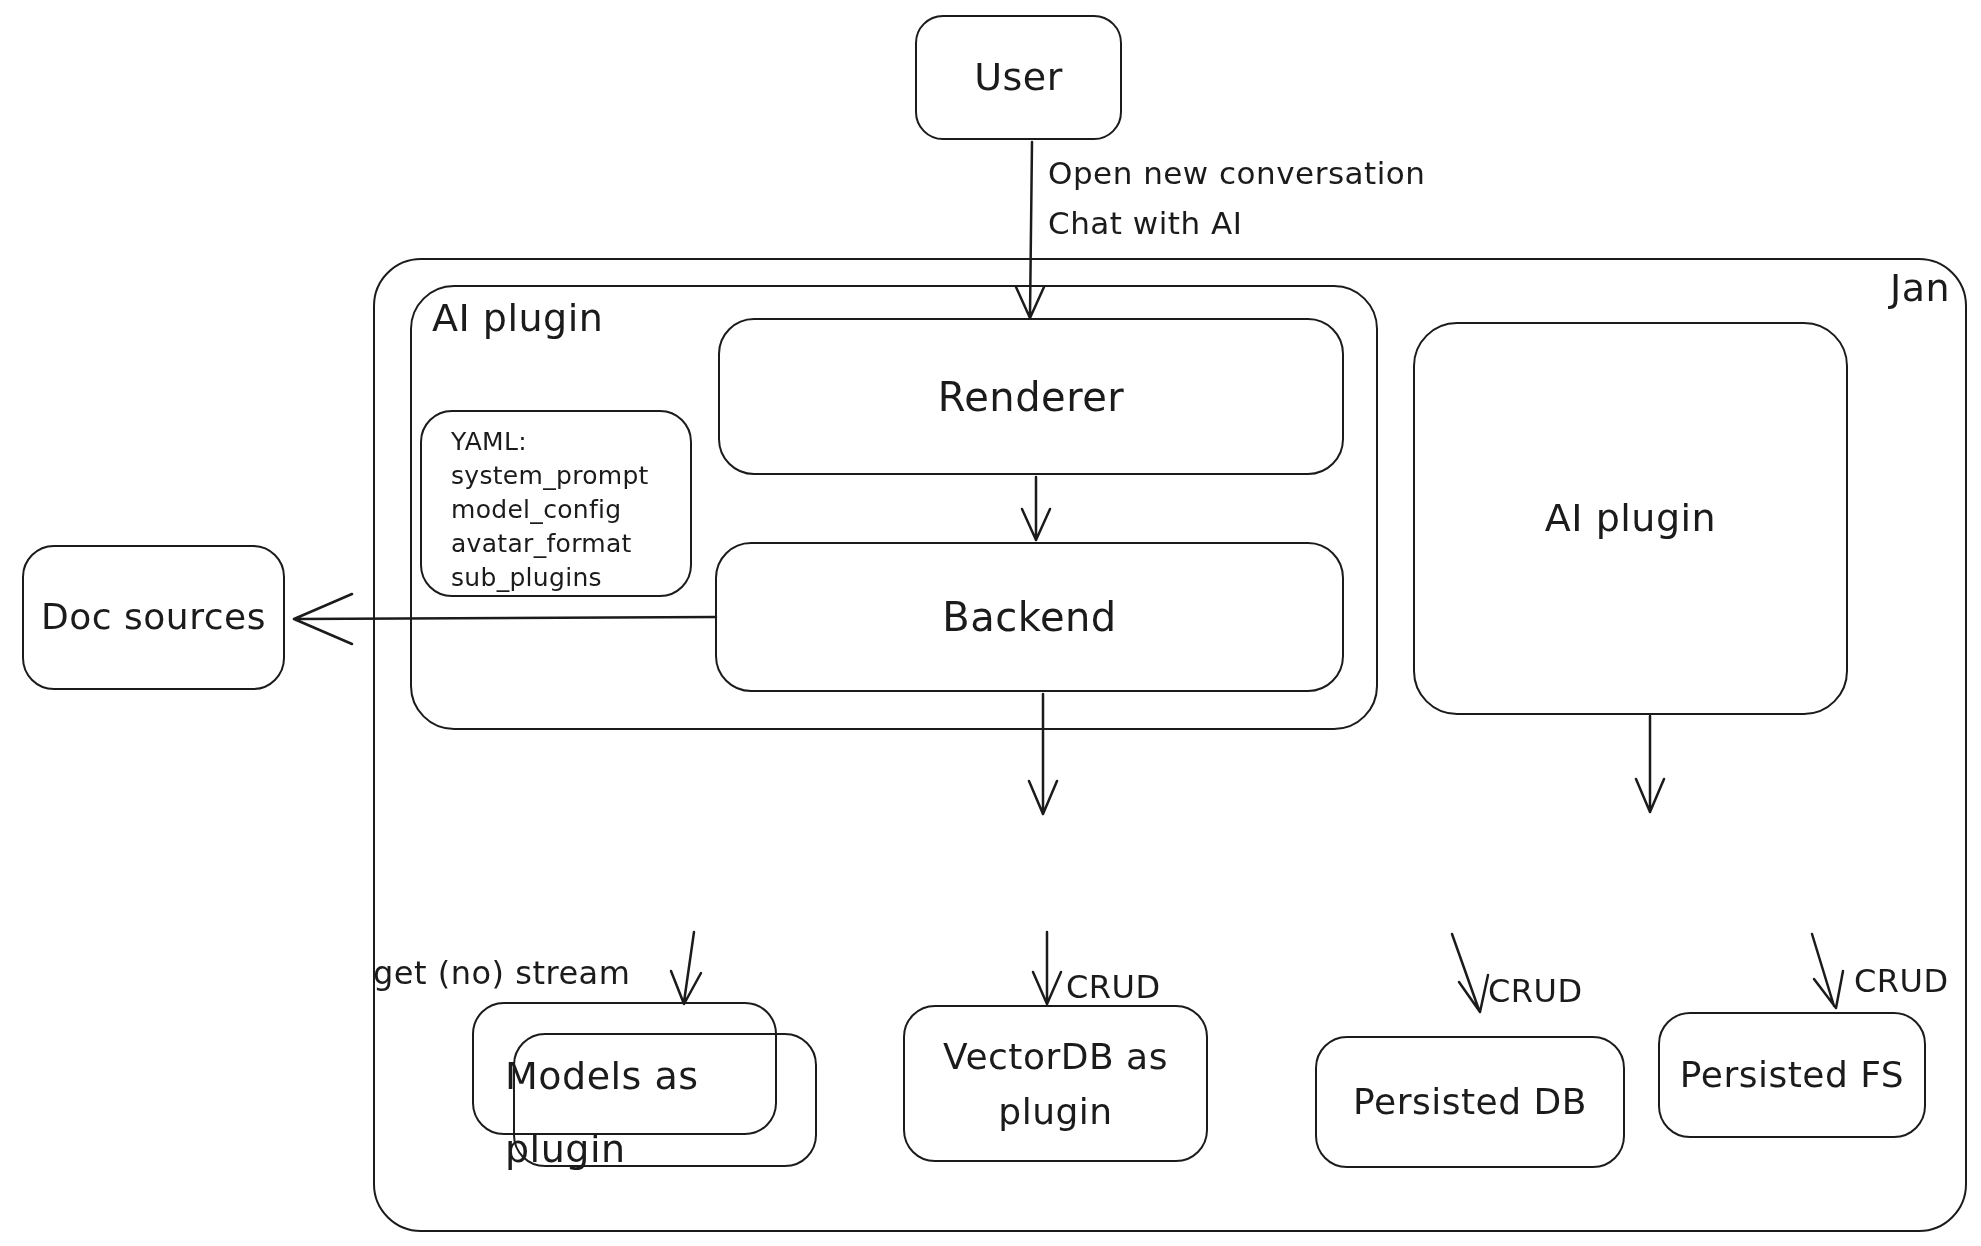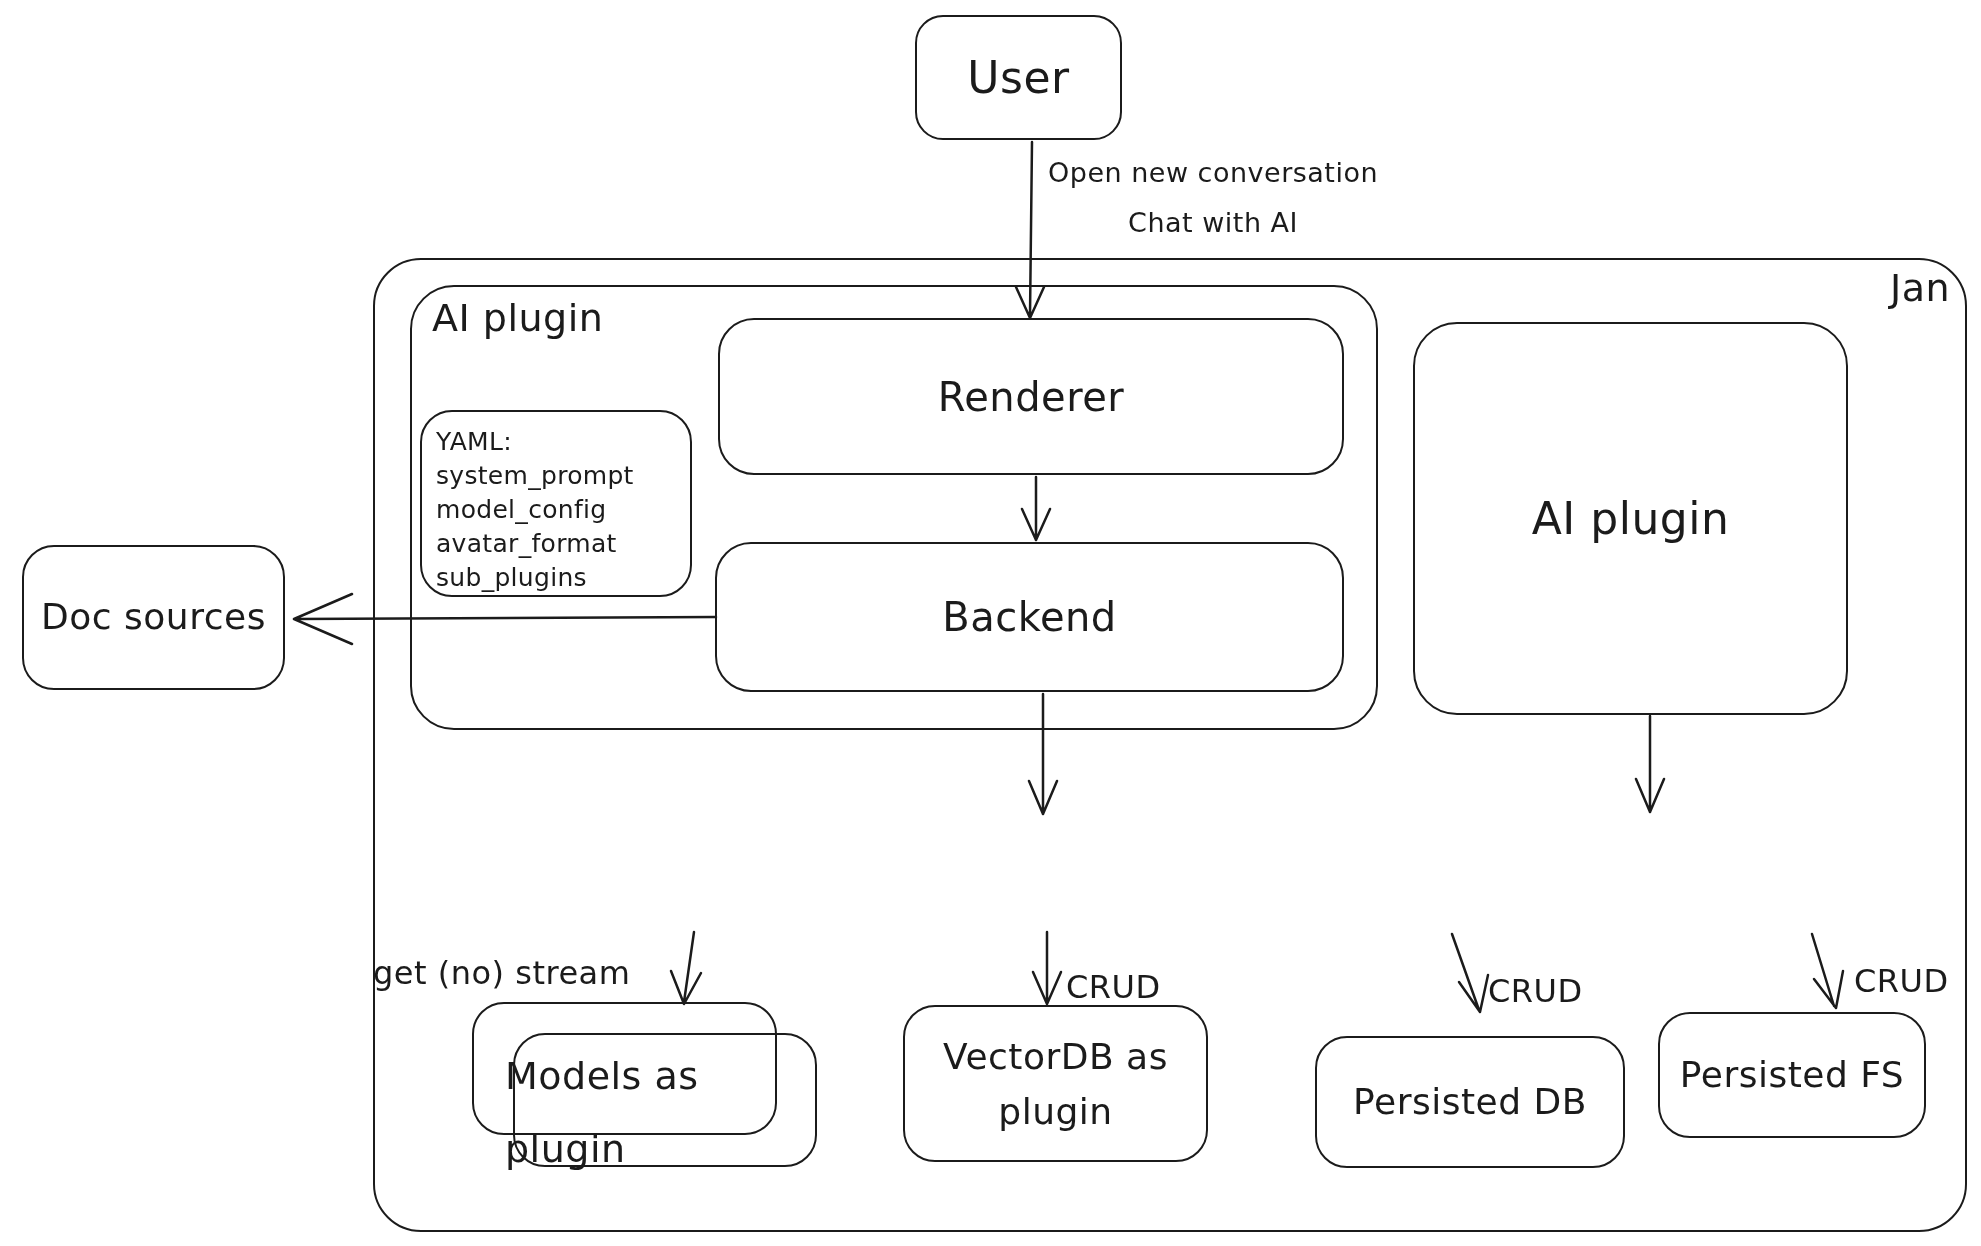--- a/index.html
+++ b/index.html
@@ -9,21 +9,21 @@
     position:relative; width:1981px; height:1246px; overflow:hidden;
     background:#ffffff; color:var(--stroke-color);
   }
   .box{
     position:absolute; border:2.5px solid var(--stroke-color);
     background:transparent; box-sizing:border-box;
     display:flex; align-items:center; justify-content:center;
     text-align:center;
   }
   .box-label{
-    font-size:44px; line-height:1.3; color:var(--stroke-color);
+    font-size:38px; line-height:1.3; color:var(--stroke-color);
     white-space:pre-line; letter-spacing:0.5px;
   }
   .corner-label{
     position:absolute; font-size:38px; color:var(--stroke-color);
     letter-spacing:0.5px; white-space:nowrap;
   }
   .edge-label{
     position:absolute; font-size:32px; color:var(--stroke-color);
     letter-spacing:0.5px; white-space:pre-line; line-height:50px;
   }
@@ -42,21 +42,21 @@
   <div class="box" style="left:915px; top:15px; width:207px; height:125px; border-radius:28px;">
     <span class="box-label">User</span>
   </div>
 
   <div class="box" style="left:373px; top:258px; width:1594px; height:974px; border-radius:48px;"></div>
   <div class="corner-label" style="left:1868px; top:266px; width:82px; text-align:right;">Jan</div>
 
   <div class="box" style="left:410px; top:285px; width:968px; height:445px; border-radius:44px;"></div>
   <div class="corner-label" style="left:432px; top:296px;">AI plugin</div>
 
-  <div class="box" style="left:420px; top:410px; width:272px; height:187px; border-radius:32px; align-items:flex-start; justify-content:flex-start; padding:13px 0 0 14px;">
+  <div class="box" style="left:420px; top:410px; width:272px; height:187px; border-radius:32px; align-items:flex-start; justify-content:flex-start; padding:13px 0 0 29px;">
     <span class="note-text">YAML:
 system_prompt
 model_config
 avatar_format
 sub_plugins</span>
   </div>
 
   <div class="box" style="left:718px; top:318px; width:626px; height:157px; border-radius:36px;text-align:right;">
     <span class="box-label" style="font-size:40px;">Renderer</span>
   </div>
@@ -85,21 +85,21 @@
   </div>
 
   <div class="box" style="left:1315px; top:1036px; width:310px; height:132px; border-radius:32px;">
     <span class="box-label" style="font-size:36px;">Persisted DB</span>
   </div>
 
   <div class="box" style="left:1658px; top:1012px; width:268px; height:126px; border-radius:32px;">
     <span class="box-label" style="font-size:36px;">Persisted FS</span>
   </div>
 
-  <div class="edge-label" style="left:1048px; top:148px; font-size:27px;text-align:center;">Open new conversation
+  <div class="edge-label" style="left:1048px; top:148px; font-size:31px;">Open new conversation
 Chat with AI</div>
   <div class="edge-label" style="left:373px; top:948px;">get (no) stream</div>
   <div class="edge-label" style="left:1066px; top:962px;">CRUD</div>
   <div class="edge-label" style="left:1488px; top:966px;">CRUD</div>
   <div class="edge-label" style="left:1854px; top:956px;">CRUD</div>
 
   <svg id="arrows" width="1981" height="1246" viewBox="0 0 1981 1246">
     <path d="M1032 142 L1030 316 M1030 318 L1016 287 M1030 318 L1044 287"></path>
     <path d="M1036 477 L1036 538 M1036 540 L1022 509 M1036 540 L1050 509"></path>
     <path d="M716 617 L296 619 M294 619 L352 594 M294 619 L352 644"></path>

